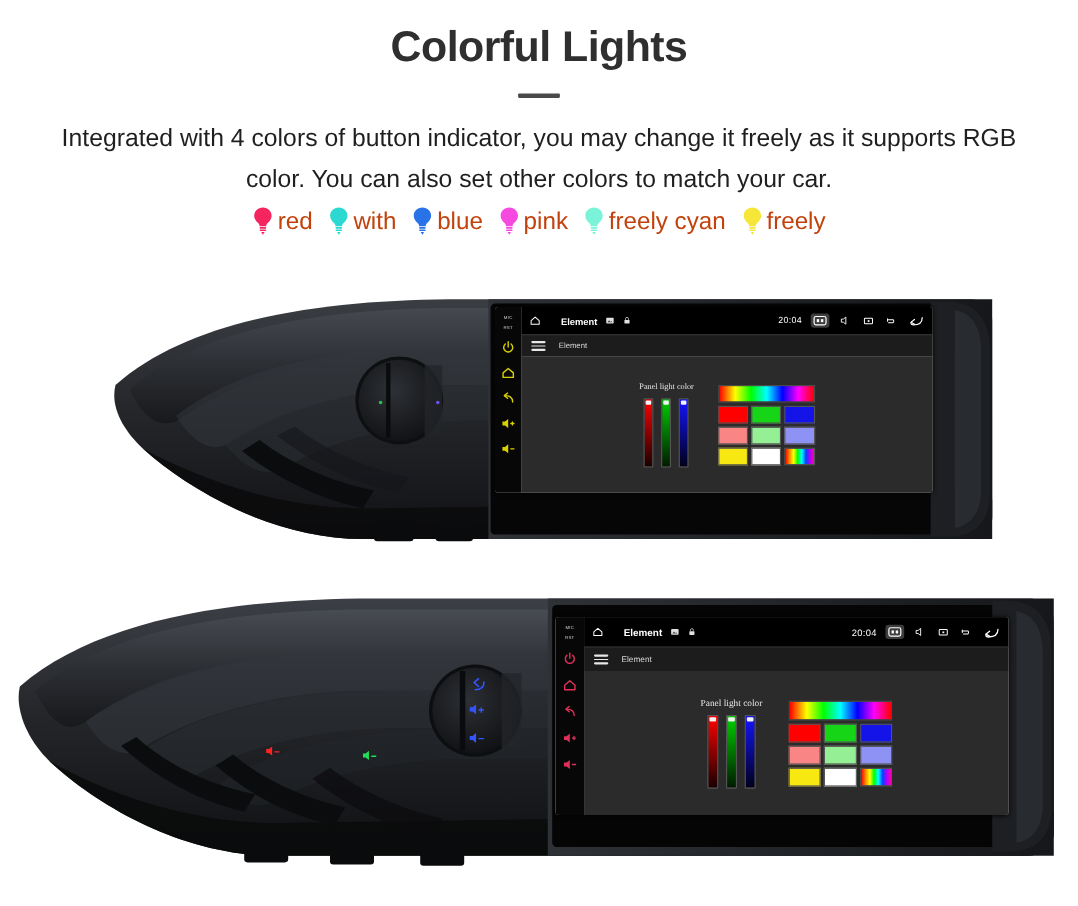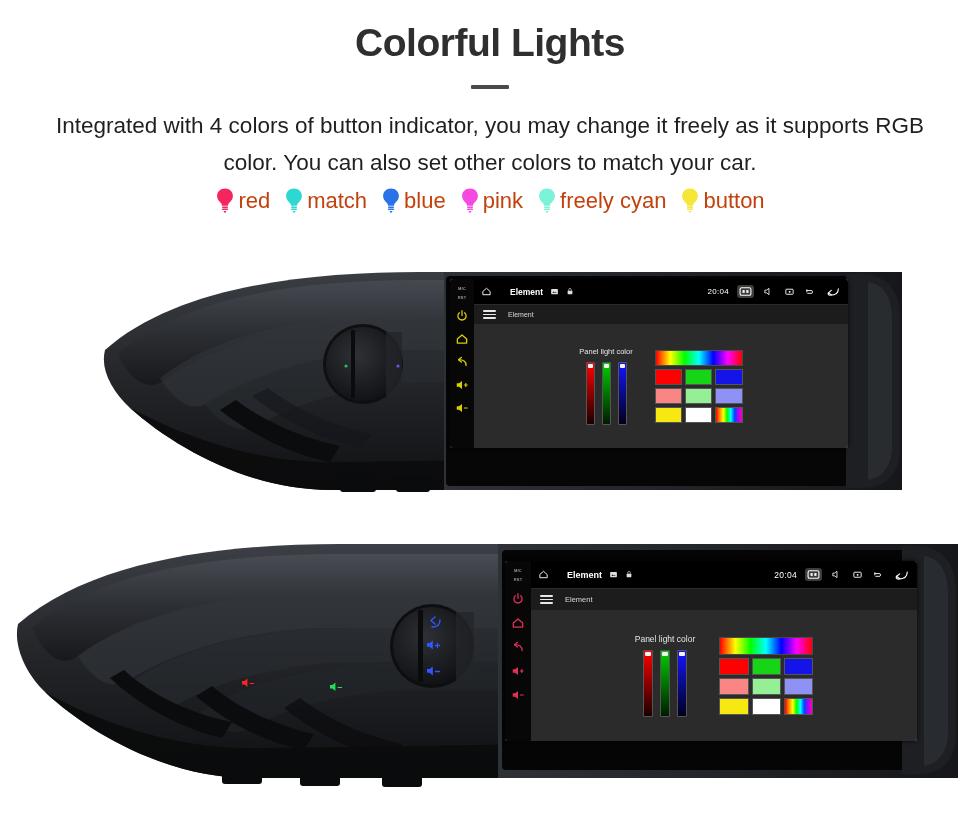--- a/index.html
+++ b/index.html
@@ -90,21 +90,21 @@
   }
   .screen-2 .appbar { left:26px; top:27px; height:22px; }
   .hamb { width:13px; height:9px; display:flex; flex-direction:column; justify-content:space-between; }
   .hamb i { display:block; height:1.6px; background:#e8e8e8; border-radius:1px; }
   .appbar-title { font-size:7px; color:#d8d8d8; }
   .screen-2 .appbar-title { font-size:7.5px; }
 
   
   .content {
     position:absolute; left:24px; right:0; top:45px; bottom:0;
-    background:#2b2b2b; display:flex; align-items:center; justify-content:center; gap:22px;
+    background:#2b2b2b; display:flex; align-items:center; justify-content:center; gap:22px;font-family:Liberation Serif, serif;
   }
   .screen-2 .content { left:26px; top:49px; gap:24px; }
 
   .sliders-col { display:flex; flex-direction:column; align-items:center; }
   .panel-label { font-size:7.5px; color:#e6e6e6; margin-bottom:6px; white-space:nowrap;}
   .screen-2 .panel-label { font-size:8.5px; }
   .slider-row { display:flex; gap:7px; align-items:flex-end; }
   .slider {
     width:9px; height:63px; border-radius:1px; position:relative;
     border:1px solid #555;
@@ -153,21 +153,21 @@
           </svg>
           <span class="bulb-label">red</span>
         </div>
         <div class="bulb-item">
           <svg class="bulb-svg" viewBox="0 0 20 28">
             <path d="M10 1.6 C5.3 1.6 2.1 5 2.1 9.1 C2.1 12 3.8 14 5.4 15.6 C6.5 16.7 7 17.6 7 18.7 L13 18.7 C13 17.6 13.5 16.7 14.6 15.6 C16.2 14 17.9 12 17.9 9.1 C17.9 5 14.7 1.6 10 1.6 Z" fill="#2cd8d0"></path>
             <rect x="7" y="19.4" width="6" height="1.5" rx="0.7" fill="#2cd8d0"></rect>
             <rect x="7" y="21.6" width="6" height="1.5" rx="0.7" fill="#2cd8d0"></rect>
             <path d="M8.4 23.9 h3.2 l-1.6 2.4 z" fill="#2cd8d0"></path>
           </svg>
-          <span class="bulb-label">match</span>
+          <span class="bulb-label">with</span>
         </div>
         <div class="bulb-item">
           <svg class="bulb-svg" viewBox="0 0 20 28">
             <path d="M10 1.6 C5.3 1.6 2.1 5 2.1 9.1 C2.1 12 3.8 14 5.4 15.6 C6.5 16.7 7 17.6 7 18.7 L13 18.7 C13 17.6 13.5 16.7 14.6 15.6 C16.2 14 17.9 12 17.9 9.1 C17.9 5 14.7 1.6 10 1.6 Z" fill="#2a72e8"></path>
             <rect x="7" y="19.4" width="6" height="1.5" rx="0.7" fill="#2a72e8"></rect>
             <rect x="7" y="21.6" width="6" height="1.5" rx="0.7" fill="#2a72e8"></rect>
             <path d="M8.4 23.9 h3.2 l-1.6 2.4 z" fill="#2a72e8"></path>
           </svg>
           <span class="bulb-label">blue</span>
         </div>
@@ -189,21 +189,21 @@
           </svg>
           <span class="bulb-label">freely cyan</span>
         </div>
         <div class="bulb-item">
           <svg class="bulb-svg" viewBox="0 0 20 28">
             <path d="M10 1.6 C5.3 1.6 2.1 5 2.1 9.1 C2.1 12 3.8 14 5.4 15.6 C6.5 16.7 7 17.6 7 18.7 L13 18.7 C13 17.6 13.5 16.7 14.6 15.6 C16.2 14 17.9 12 17.9 9.1 C17.9 5 14.7 1.6 10 1.6 Z" fill="#f5e637"></path>
             <rect x="7" y="19.4" width="6" height="1.5" rx="0.7" fill="#f5e637"></rect>
             <rect x="7" y="21.6" width="6" height="1.5" rx="0.7" fill="#f5e637"></rect>
             <path d="M8.4 23.9 h3.2 l-1.6 2.4 z" fill="#f5e637"></path>
           </svg>
-          <span class="bulb-label">button</span>
+          <span class="bulb-label">freely</span>
         </div>
       </div>
   </div>
 
   <div class="unit unit-1">
     <svg class="body" width="980" height="250" viewBox="0 0 980 250">
       <defs>
         <linearGradient id="g1a" x1="0" y1="0" x2="0" y2="1">
           <stop offset="0" stop-color="#3a3d42"></stop>
             <stop offset="0.45" stop-color="#25272b"></stop>

